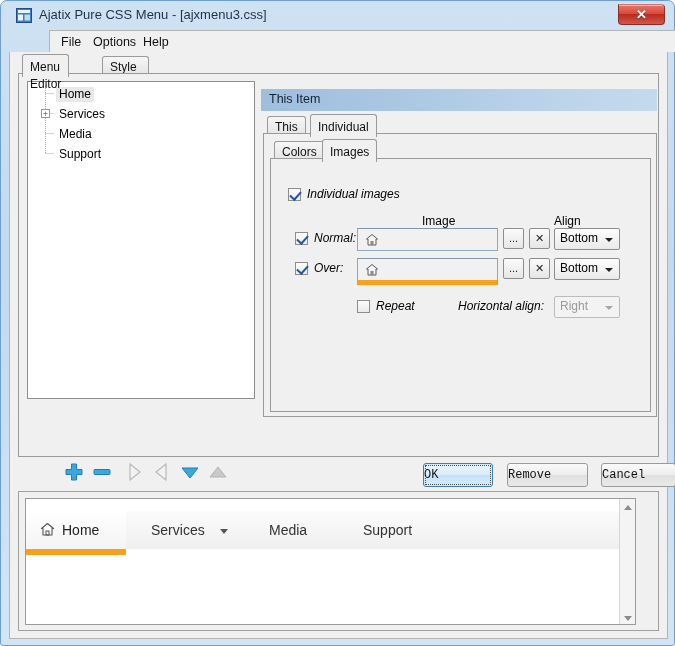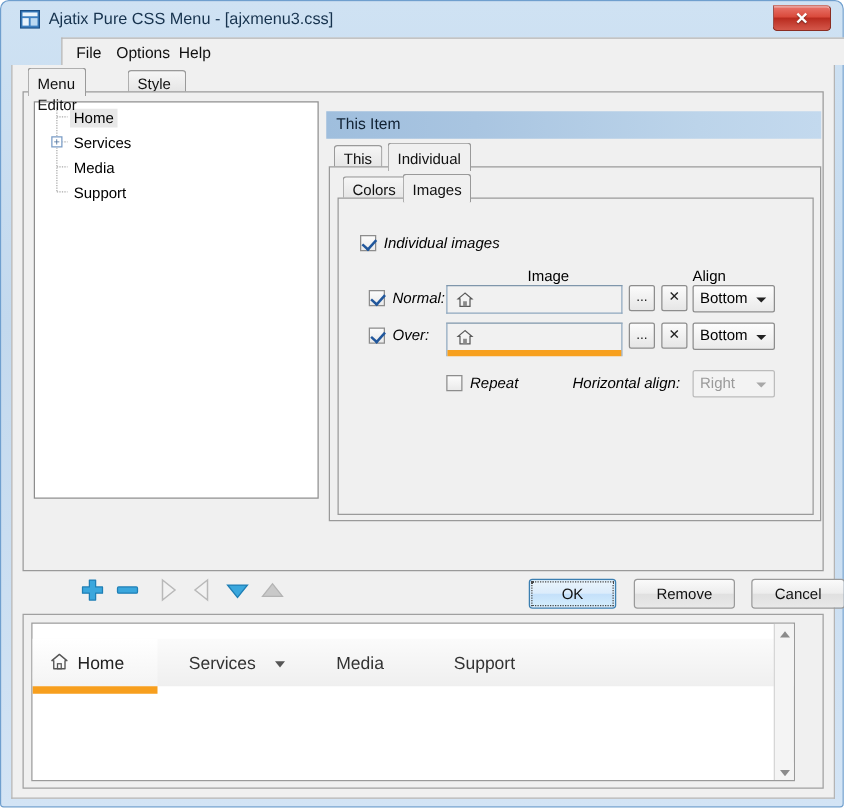--- a/index.html
+++ b/index.html
@@ -227,21 +227,21 @@
   .tbtn { position: absolute; top: 0; width: 24px; height: 24px; }
 
   
   .abtn {
     position: absolute; top: 3px;
     height: 24px;
     background: linear-gradient(to bottom,#fafafa,#ededed 48%,#e0e0e0 52%,#e9e9e9);
     border: 1px solid #9a9a9a;
     border-radius: 3px;
     font-size: 12px; color: #111;
-    text-align: center; line-height: 22px;
+    text-align: left; line-height: 22px; font-family: Liberation Mono, monospace;
   }
   .abtn.focused {
     border: 1px solid #3c7fb1;
     background: linear-gradient(to bottom,#eaf4fc,#dcecfb 48%,#c4e0fa 52%,#d6effd);
     box-shadow: 0 0 0 1px #d6e9f8 inset;
   }
   .abtn.focused .inner {
     position: absolute; left: 1px; top: 1px; right: 1px; bottom: 1px;
     border: 1px dotted #4a4a4a;
   }

